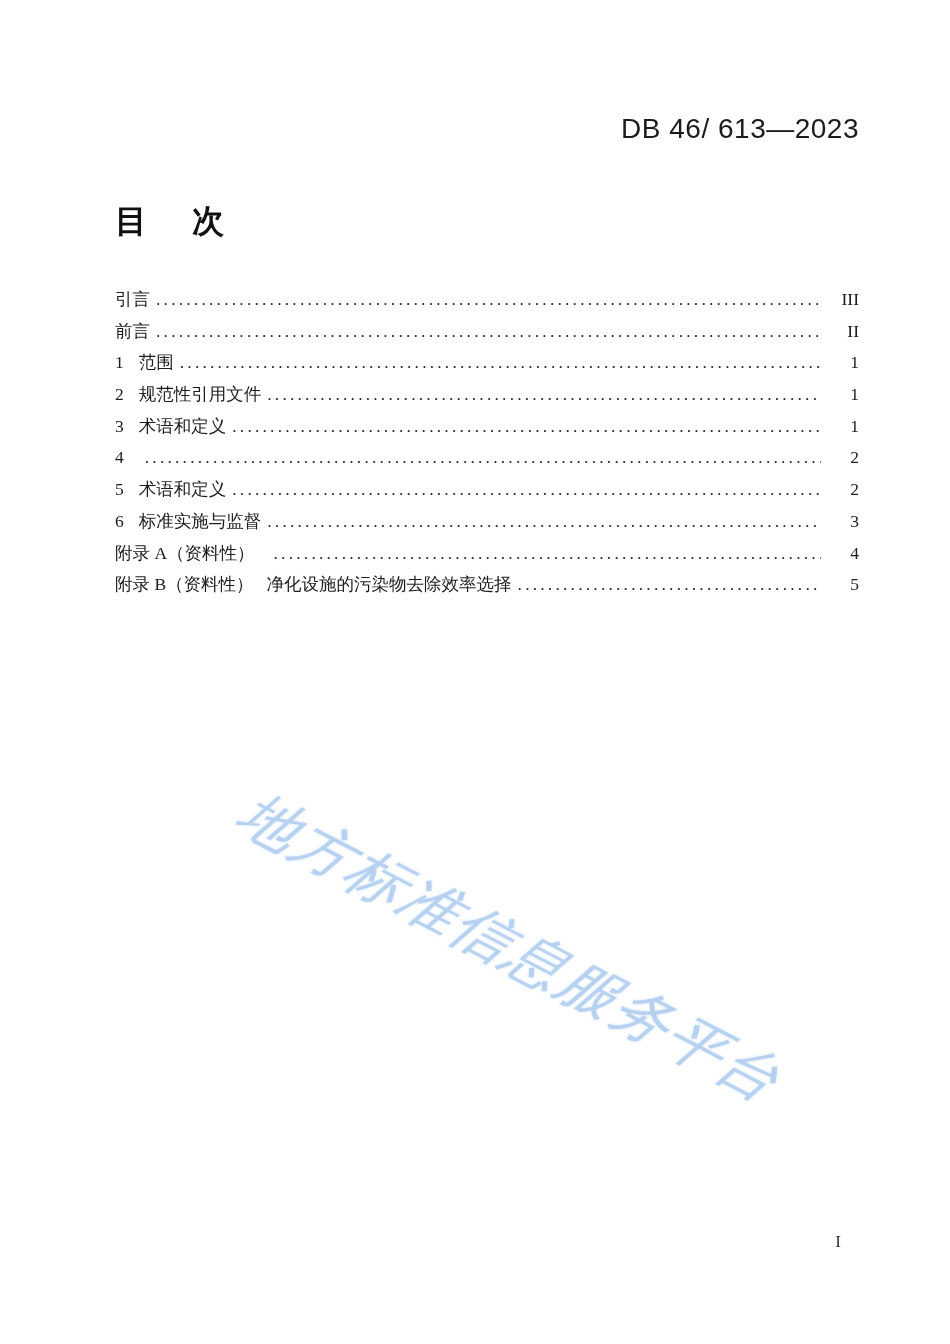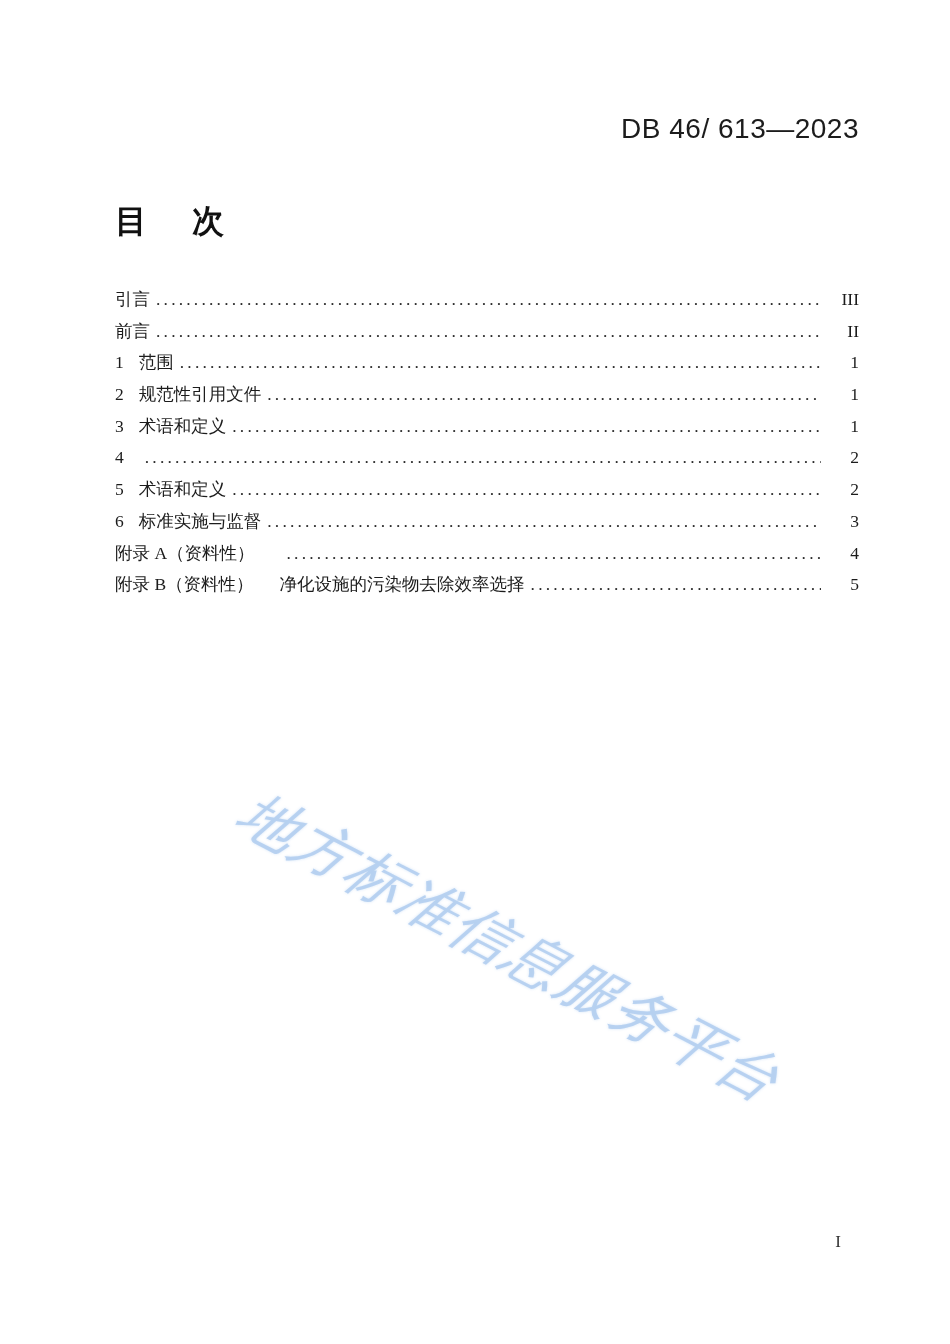--- a/index.html
+++ b/index.html
@@ -56,21 +56,21 @@
     height: 31.7px;
     line-height: 31.7px;
     font-size: 17.5px;
     white-space: nowrap;
   }
   .toc-prefix {
     margin-right: 15px;
     flex: 0 0 auto;
   }
   .toc-row.appendix .toc-prefix {
-    margin-right: 26px;
+    margin-right: 13px;
     text-align: center;
   }
   .toc-prefix:empty {
     display: none;
   }
   .toc-entry-title {
     flex: 0 0 auto;
   }
   .toc-leader {
     flex: 1 1 auto;

